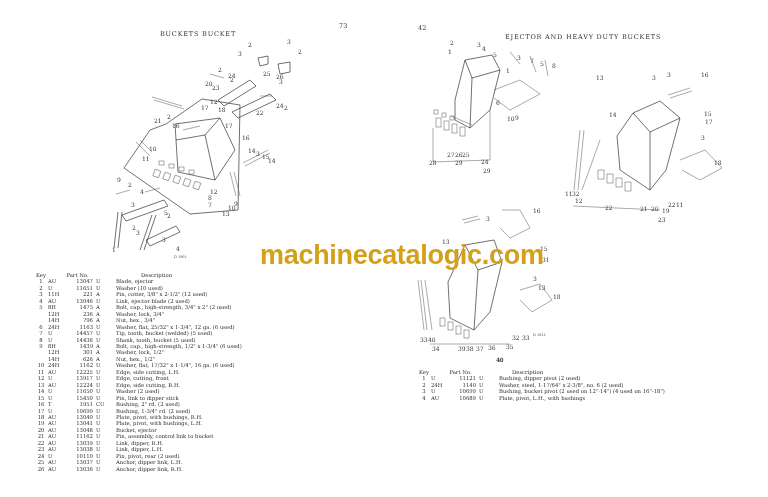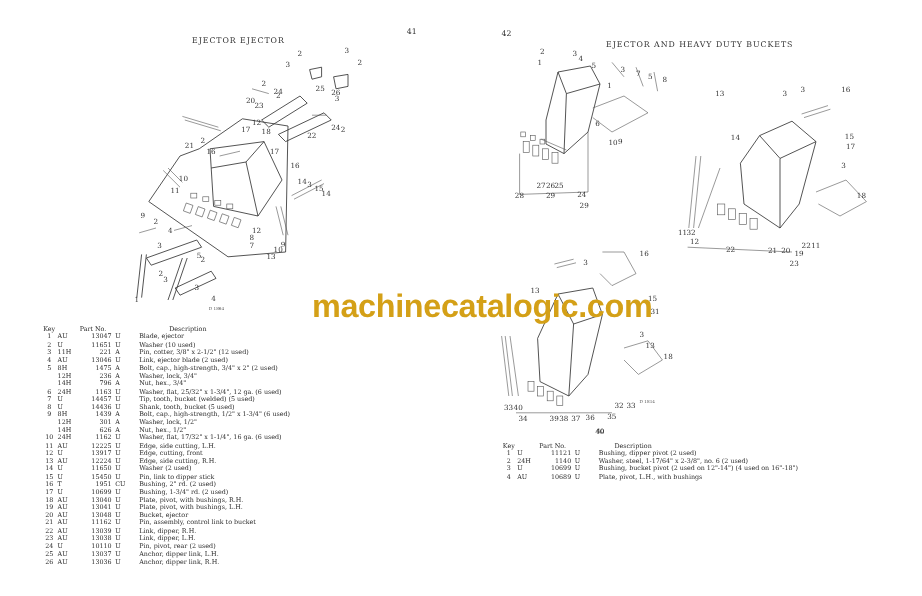--- a/index.html
+++ b/index.html
@@ -18,22 +18,22 @@
   .watermark{font-family:"Liberation Sans","DejaVu Sans",sans-serif;font-weight:bold;font-size:27px;color:#D4A017;letter-spacing:-0.3px;}
   svg{position:absolute;overflow:visible;}
   svg text{font-family:"DejaVu Serif",serif;font-size:6px;fill:#333;}
   .ln{stroke:#333;stroke-width:0.7;fill:none;}
   .lt{stroke:#555;stroke-width:0.5;fill:none;}
   .fig{font-size:3.5px;fill:#555;}
 </style>
 </head>
 <body>
 
-<div class="abs hdr" style="left:160px;top:30px;">EJECTOR EJECTOR</div>
-<div class="abs pgnum" style="left:339px;top:22px;">41</div>
+<div class="abs hdr" style="left:160px;top:30px;">BUCKETS BUCKET</div>
+<div class="abs pgnum" style="left:339px;top:22px;">73</div>
 <div class="abs pgnum" style="left:418px;top:24px;">42</div>
 <div class="abs hdr" style="left:505px;top:33px;">EJECTOR AND HEAVY DUTY BUCKETS</div>
 
 <svg style="left:0;top:0;" width="768" height="497">
 
   <polyline class="ln" points="202,99 240,105 238,210 190,214 124,168 150,130 166,124 202,99"></polyline>
 
   <polygon class="ln" points="175,124 220,118 235,150 215,180 178,172 176,140"></polygon>
   <line class="ln" x1="176" y1="140" x2="205" y2="135"></line>
     <line class="ln" x1="205" y1="135" x2="220" y2="118"></line>

